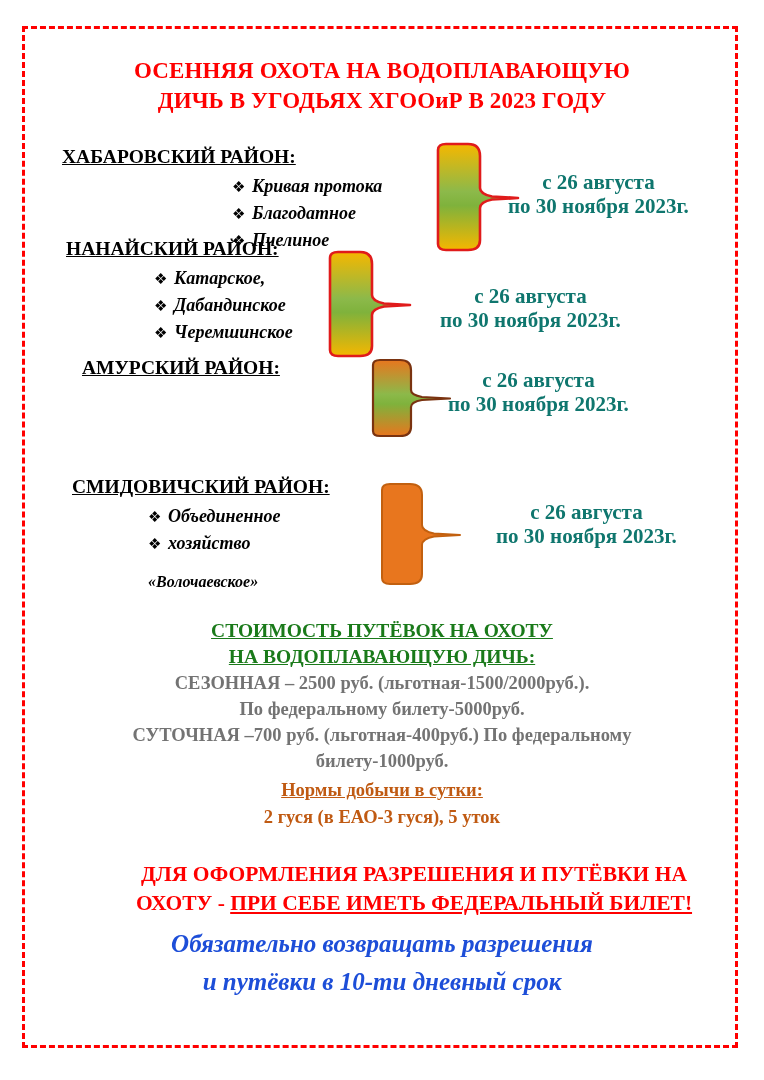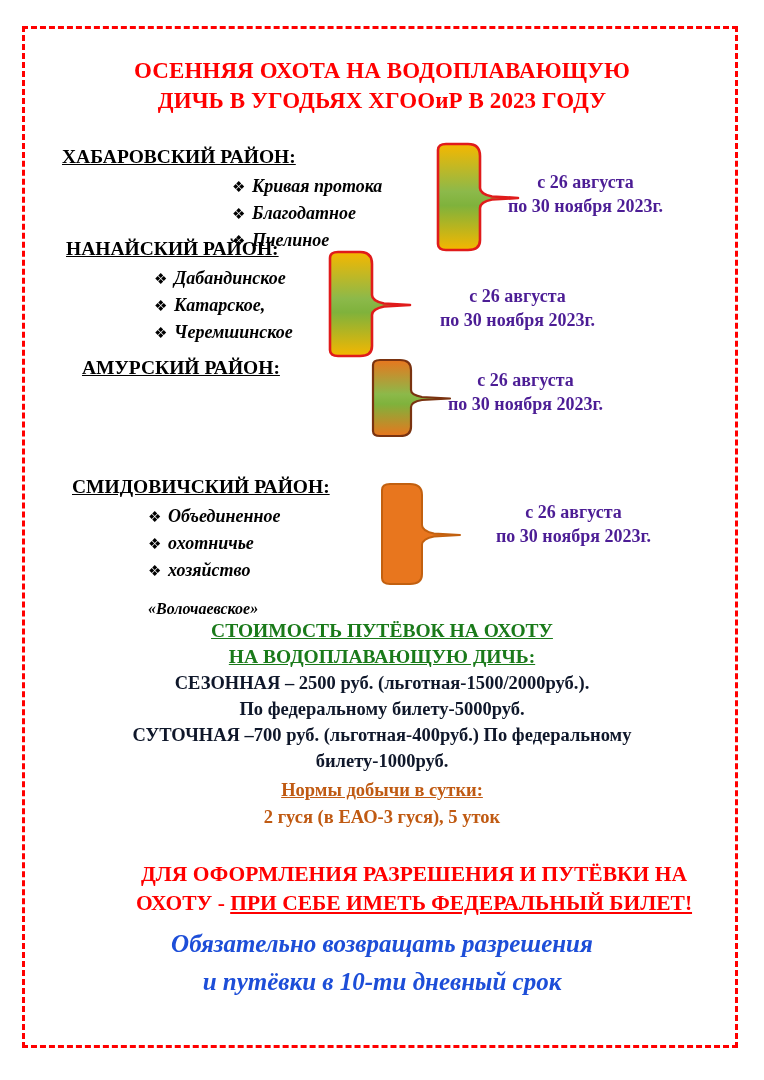--- a/index.html
+++ b/index.html
@@ -90,23 +90,23 @@
     font-size: 16px;
     line-height: 26px;
     font-weight: bold;
     color: #000;
     white-space: nowrap;
   }
 
   
   .dates {
     position: absolute;
-    color: #4c1d95;
-    font-weight: bold;
-    font-size: 18px;
+    color: #0f766e;
+    font-weight: bold;
+    font-size: 21px;
     line-height: 24px;
     text-align: center;
     white-space: nowrap;
   }
 
   
   .brace {
     position: absolute;
   }
   .brace svg { display: block; }
@@ -124,21 +124,21 @@
     font-size: 19.5px;
     line-height: 26px;
     color: #1a7a1a;
     text-decoration: underline;
     white-space: nowrap;
   }
   .price-line {
     font-weight: bold;
     font-size: 18.5px;
     line-height: 26px;
-    color: #0f172a;
+    color: #737373;
   }
   .norm-head {
     font-weight: bold;
     font-size: 18.5px;
     line-height: 28px;
     color: #c05a12;
     text-decoration: underline;
     display: inline-block;
     margin-top: 2px;
   }
@@ -215,22 +215,22 @@
   </div>
 
   <div class="dates" style="left:508px; top:170px;">
     <div>с 26 августа</div>
     <div>по 30 ноября 2023г.</div>
   </div>
 
   <div class="district italic" style="left:66px; top:236px;">
     <div class="district-name">НАНАЙСКИЙ РАЙОН:</div>
     <ul class="places" style="margin-left:88px; margin-top:4px;">
+      <li><span class="bullet">❖</span><span>Катарское,</span></li>
       <li><span class="bullet">❖</span><span>Дабандинское</span></li>
-      <li><span class="bullet">❖</span><span>Катарское,</span></li>
       <li><span class="bullet">❖</span><span>Черемшинское</span></li>
     </ul>
   </div>
 
   <div class="brace" style="left:324px; top:250px;">
     <svg width="92" height="108" viewBox="0 0 92 108">
       <defs>
         <linearGradient id="g2" x1="0" y1="0" x2="0" y2="1">
           <stop offset="0%" stop-color="#f5b700"></stop>
           <stop offset="45%" stop-color="#8cb94a"></stop>
@@ -267,21 +267,20 @@
 
   <div class="dates" style="left:448px; top:368px;">
     <div>с 26 августа</div>
     <div>по 30 ноября 2023г.</div>
   </div>
 
   <div class="district italic" style="left:72px; top:474px;">
     <div class="district-name">СМИДОВИЧСКИЙ РАЙОН:</div>
     <ul class="places" style="margin-left:76px; margin-top:4px;">
       <li><span class="bullet">❖</span><span>Объединенное</span></li>
-      <li><span class="bullet">❖</span><span>охотничье</span></li>
       <li><span class="bullet">❖</span><span>хозяйство</span></li>
     </ul>
     <div class="nobullet" style="margin-left:76px;">«Волочаевское»</div>
   </div>
 
   <div class="brace" style="left:376px; top:482px;">
     <svg width="92" height="104" viewBox="0 0 92 104">
       <path d="M6 8 Q6 2 14 2 L34 2 Q46 2 46 13 L46 43 Q46 49 58 51.5 L84 53 L58 54.5 Q46 57 46 63 L46 92 Q46 102 34 102 L14 102 Q6 102 6 96 Z" fill="#e8761e" stroke="#c2600f" stroke-width="2" stroke-linejoin="round"></path>
     </svg>
   </div>

